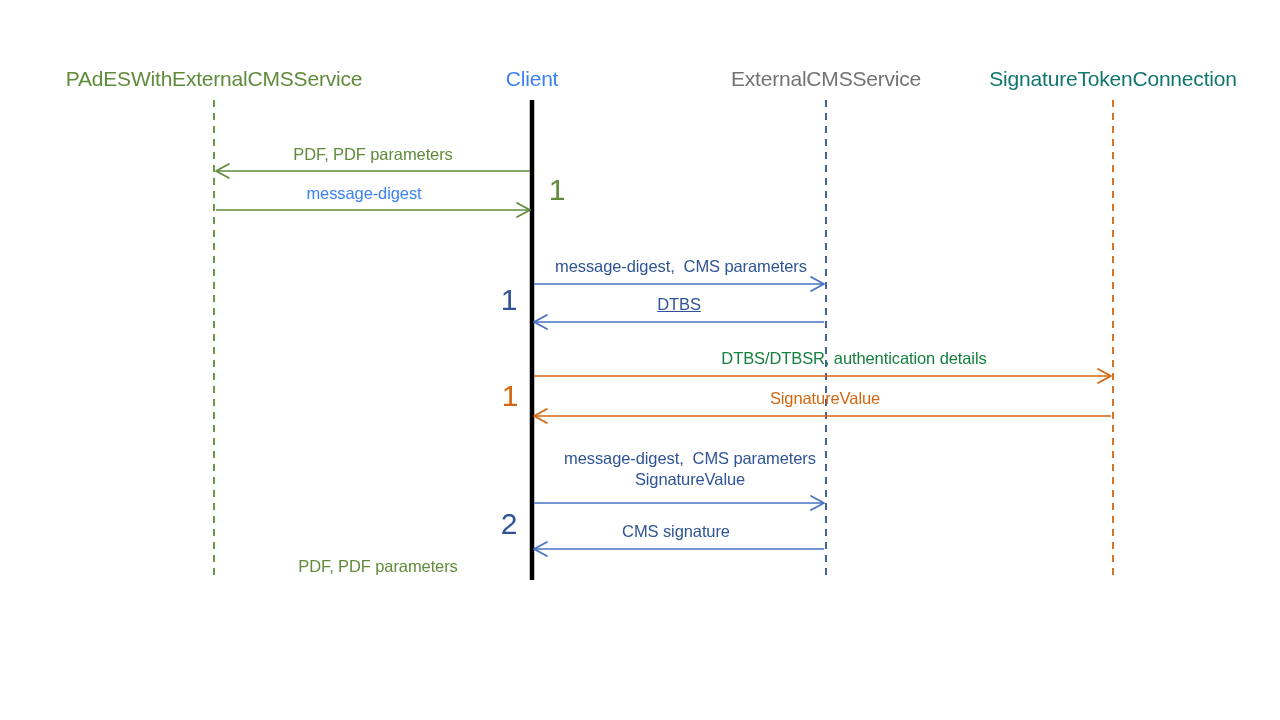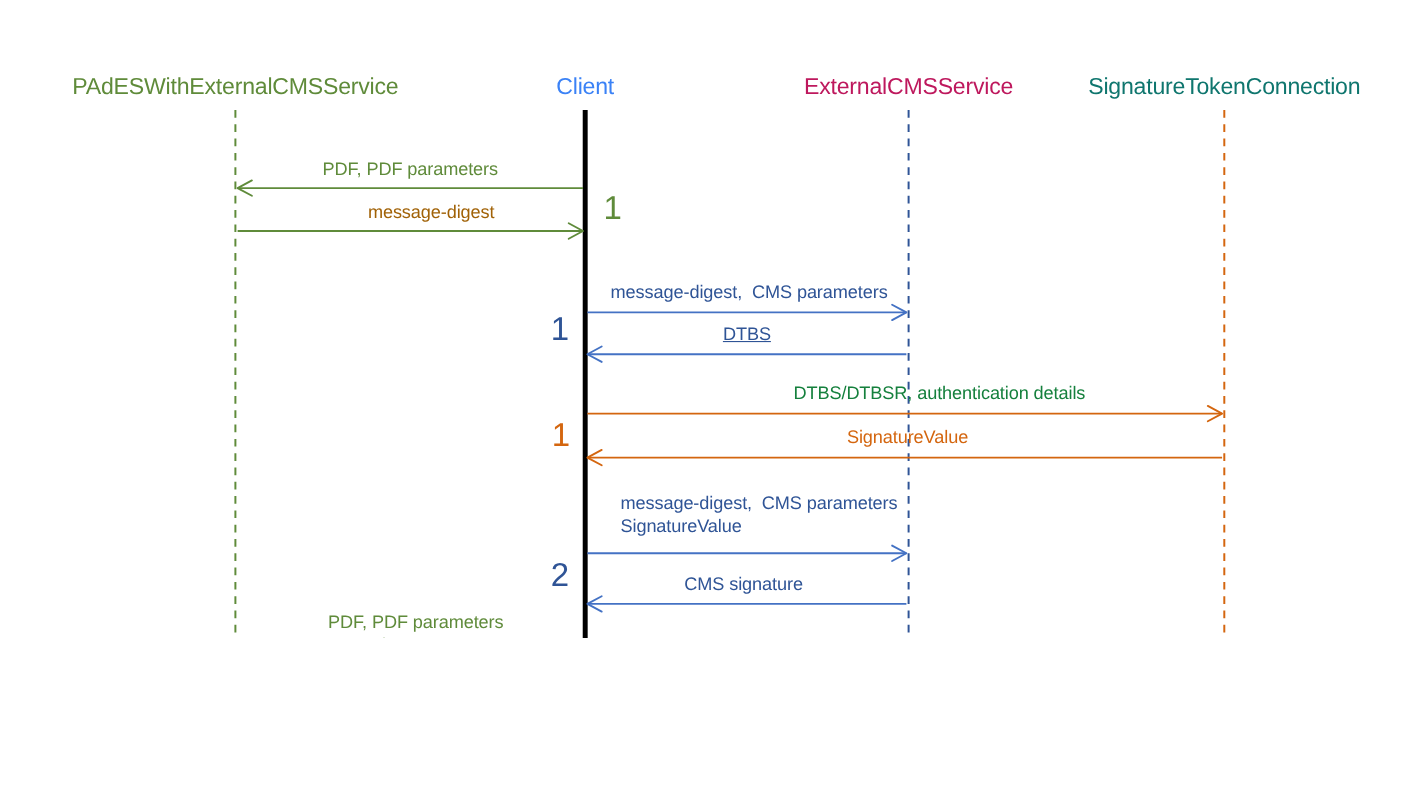--- a/index.html
+++ b/index.html
@@ -21,21 +21,21 @@
     white-space: nowrap;
     font-size: 21px;
     line-height: 26px;
     letter-spacing: -0.2px;
     top: 66px;
   }
   .msg-label {
     position: absolute;
     transform: translateX(-50%);
     white-space: pre;
-    text-align: left;
+    text-align: center;
     font-size: 16.5px;
     line-height: 21px;
     letter-spacing: -0.1px;
   }
   .step-num {
     position: absolute;
     transform: translate(-50%, -50%);
     font-size: 30px;
     line-height: 30px;
     font-weight: 400;
@@ -96,24 +96,24 @@
         <polyline points="229,604 216,611 229,618" fill="none" stroke="#5f8b3a" stroke-width="1.7" stroke-linecap="round" stroke-linejoin="round"></polyline>
       </g>
       <g>
         <line x1="216" y1="650" x2="530" y2="650" stroke="#5f8b3a" stroke-width="1.7"></line>
         <polyline points="517,643 530,650 517,657" fill="none" stroke="#5f8b3a" stroke-width="1.7" stroke-linecap="round" stroke-linejoin="round"></polyline>
       </g>
     </svg>
   <div id="labels-layer">
       <div class="actor-label" style="left: 214px; color: rgb(95, 139, 58);">PAdESWithExternalCMSService</div>
       <div class="actor-label" style="left: 532px; color: #3b82f6;">Client</div>
-      <div class="actor-label" style="left: 826px; color: #be185d;">ExternalCMSService</div>
+      <div class="actor-label" style="left: 826px; color: #737373;">ExternalCMSService</div>
       <div class="actor-label" style="left: 1113px; color: #0f766e;">SignatureTokenConnection</div>
       <div class="msg-label" style="left: 373px; top: 144px; color: rgb(95, 139, 58);">PDF, PDF parameters</div>
-      <div class="msg-label" style="left: 364px; top: 183px; color: #a16207; margin-left: 28px;">message-digest</div>
+      <div class="msg-label" style="left: 364px; top: 183px; color: #3b82f6;">message-digest</div>
       <div class="msg-label" style="left: 681px; top: 256px; color: rgb(47, 84, 150);">message-digest,  CMS parameters</div>
       <div class="msg-label" style="left: 679px; top: 294px; color: rgb(47, 84, 150); text-decoration: underline;">DTBS</div>
       <div class="msg-label" style="left: 854px; top: 348px; color: #15803d;">DTBS/DTBSR, authentication details</div>
       <div class="msg-label" style="left: 825px; top: 388px; color: rgb(212, 102, 15);">SignatureValue</div>
       <div class="msg-label" style="left: 690px; top: 448px; color: rgb(47, 84, 150);">message-digest,  CMS parameters
 SignatureValue</div>
       <div class="msg-label" style="left: 676px; top: 521px; color: rgb(47, 84, 150);">CMS signature</div>
       <div class="msg-label" style="left: 378px; top: 556px; color: rgb(95, 139, 58);">PDF, PDF parameters
 CMS signature</div>
       <div class="msg-label" style="left: 364px; top: 621px; color: rgb(95, 139, 58);">signed PDF</div>

